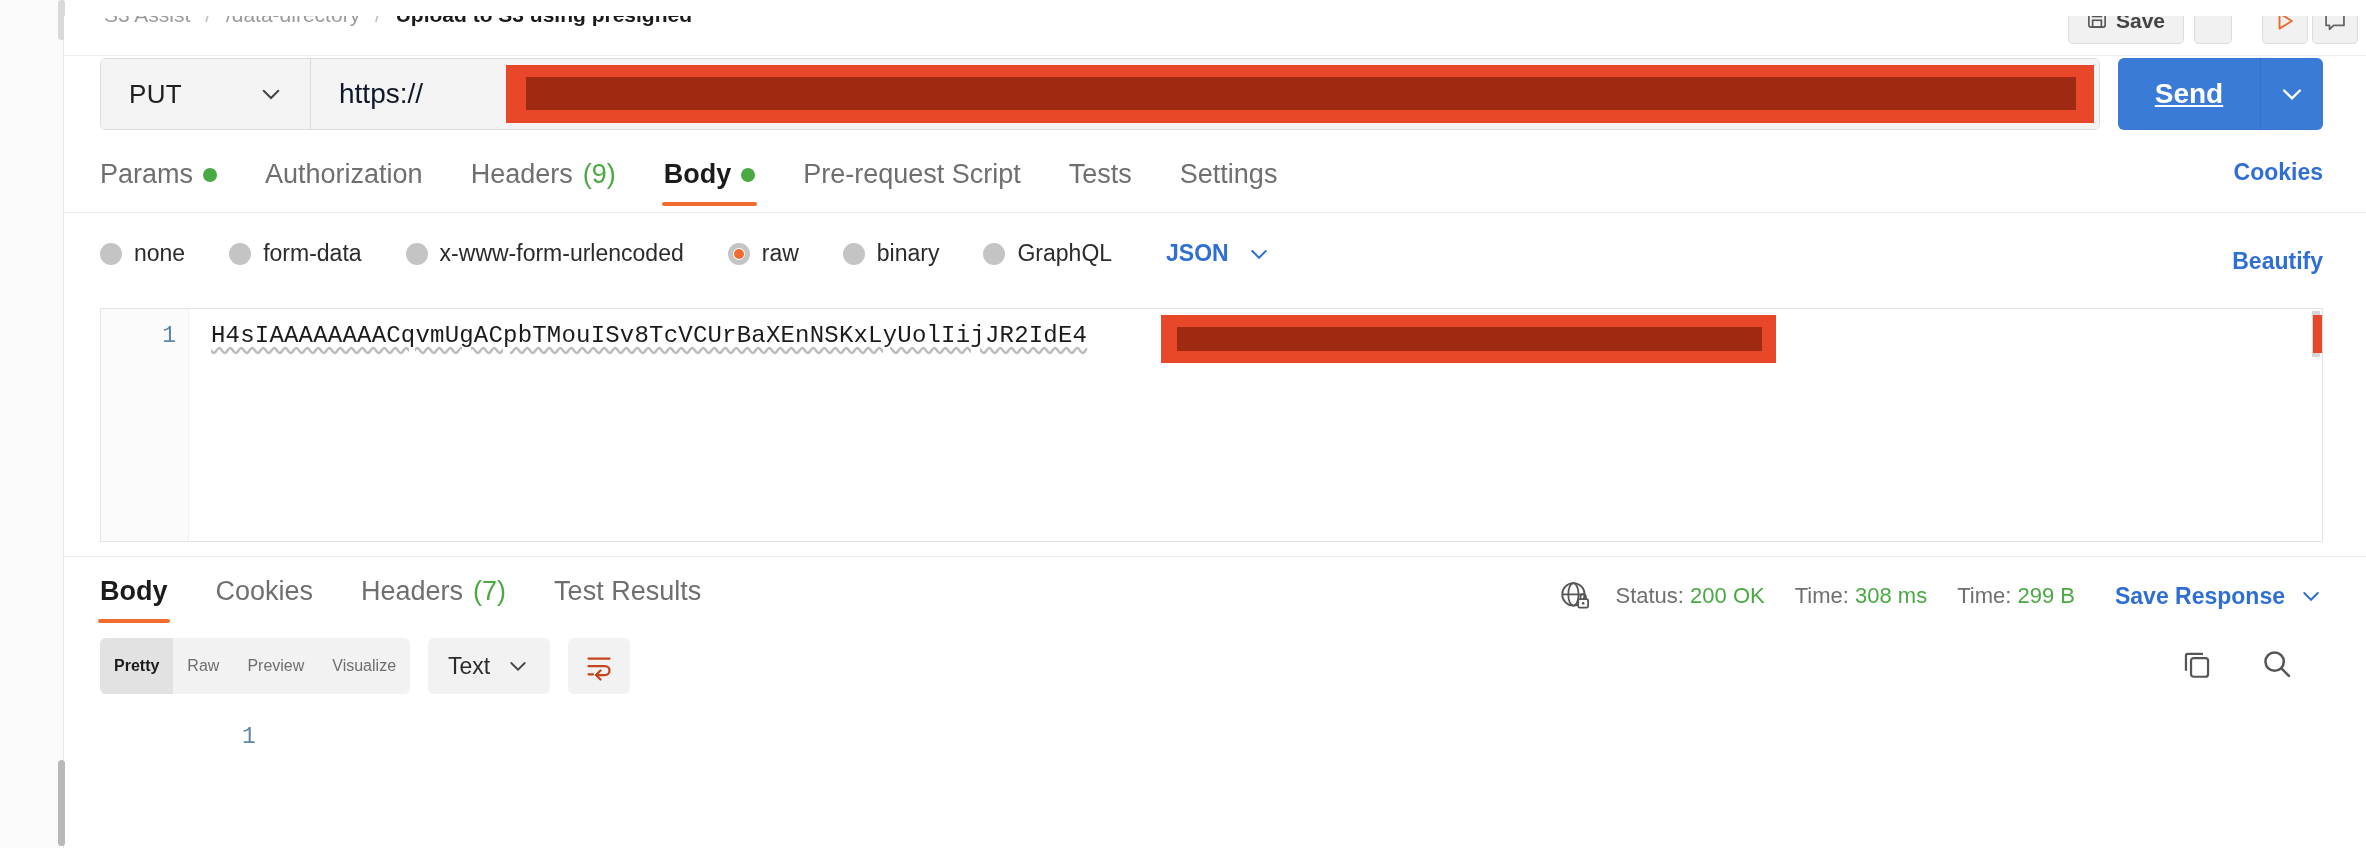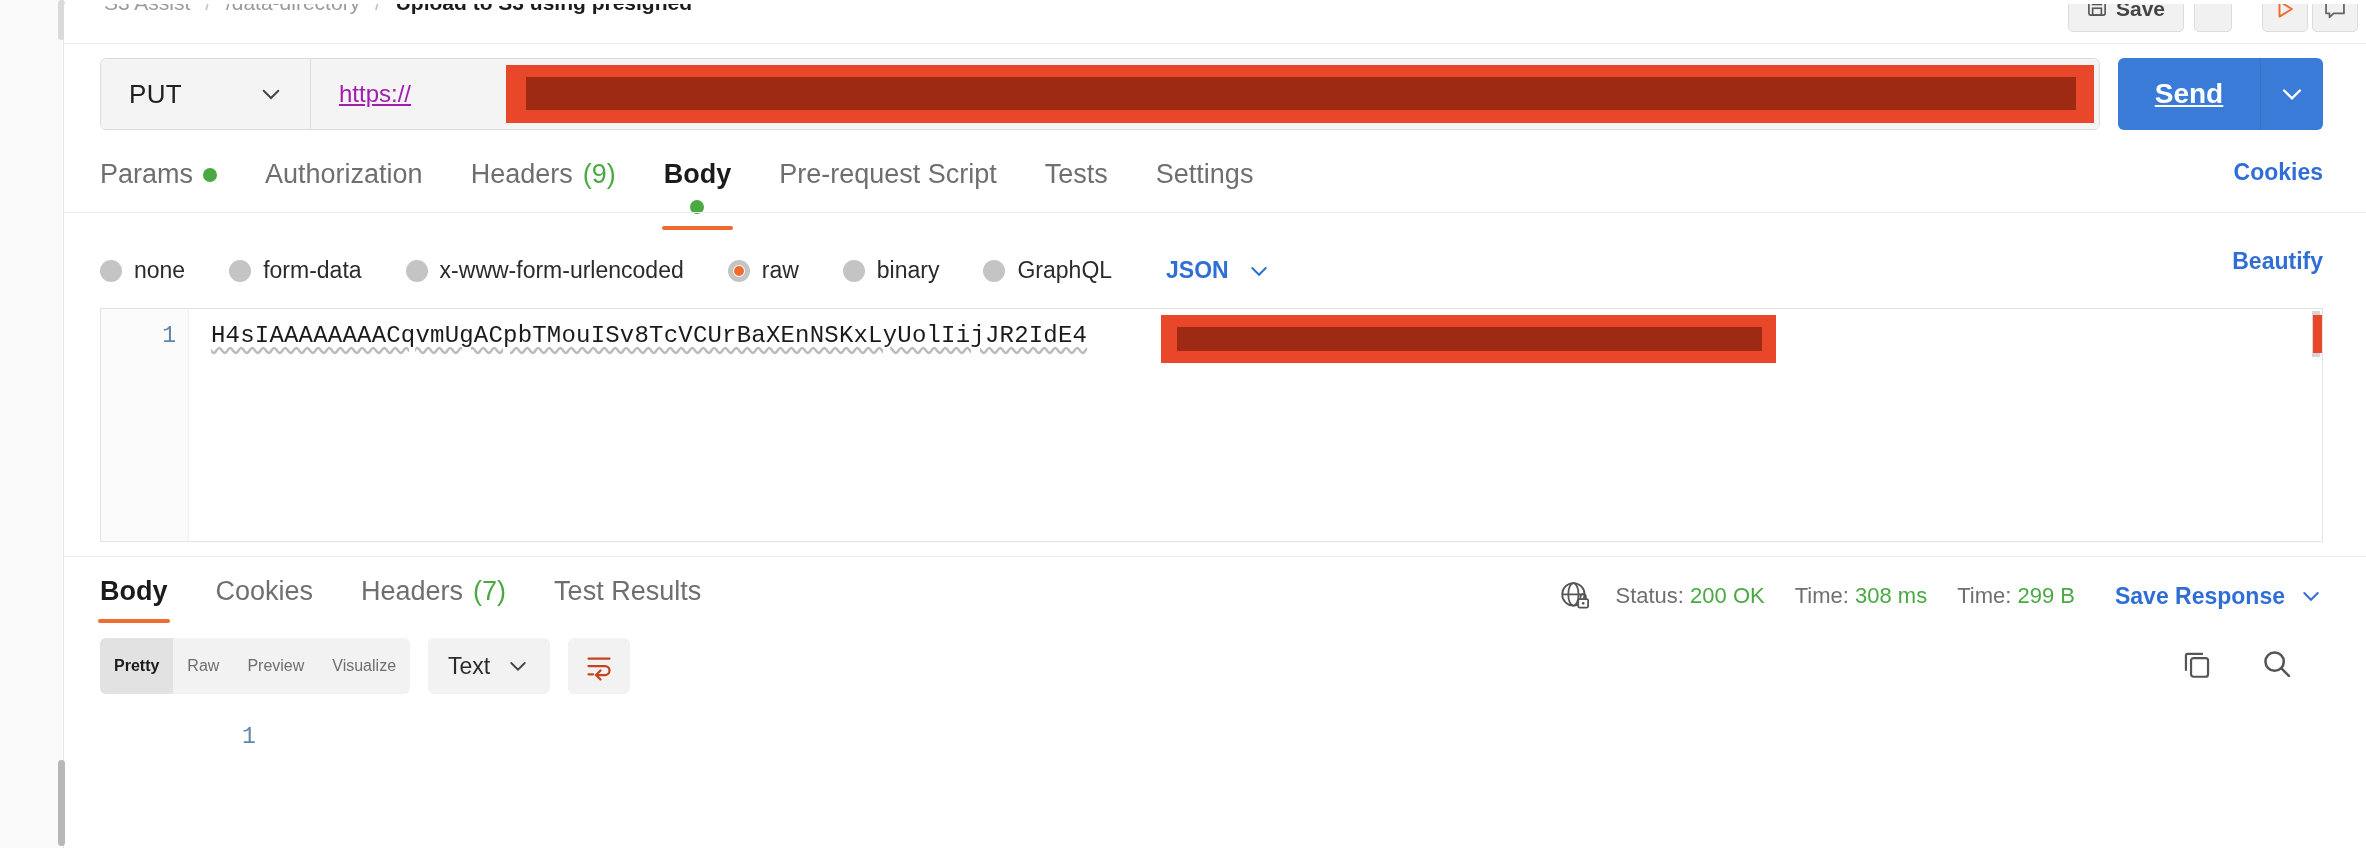--- a/index.html
+++ b/index.html
@@ -31,21 +31,21 @@
     background: #d9d9d9; border-radius: 4px;
   }
   .rail-scroll-bottom {
     position: absolute; left: 58px; top: 760px;
     width: 7px; height: 86px;
     background: #b8b8b8; border-radius: 4px;
   }
 
   
   .breadcrumb-strip {
-    position: absolute; left: 64px; top: 4px;
+    position: absolute; left: 64px; top: 16px;
     width: 2302px; height: 40px;
     background: #ffffff;
     border-bottom: 1px solid #ededed;
     overflow: hidden;
   }
   .breadcrumb {
     position: absolute; left: 40px; top: -13px;
     font-size: 21px; color: #9b9b9b;
     white-space: nowrap;
   }
@@ -96,21 +96,21 @@
   }
   .method-label { font-size: 26px; color: #202020; letter-spacing: .3px; }
   .url-box {
     flex: 1; height: 100%;
     background: #f4f4f4;
     display: flex; align-items: center;
     padding-left: 28px;
     position: relative;
     overflow: hidden;
   }
-  .url-scheme { font-size: 24px; color: #a21caf; font-family: "Liberation Sans", sans-serif; text-decoration: underline; }
+  .url-scheme { font-size: 28px; color: #0f172a; font-family: "Liberation Sans", sans-serif; }
   .url-redaction {
     position: absolute; left: 195px; top: 6px;
     width: 1588px; height: 58px;
     background: #e8472a;
   }
   .url-redaction-inner {
     position: absolute; left: 20px; top: 12px;
     right: 18px; height: 33px;
     background: #9e2a14;
   }
@@ -139,21 +139,21 @@
     display: flex; align-items: flex-start; gap: 0;
   }
   .rtab {
     display: flex; align-items: center; gap: 10px;
     font-size: 27px; color: #6f6f6f;
     padding: 4px 0 16px 0;
     margin-right: 48px;
     position: relative;
     white-space: nowrap;
   }
-  .rtab.active { color: #1b1b1b; font-weight: bold; flex-direction: column; }
+  .rtab.active { color: #1b1b1b; font-weight: bold; }
   .rtab.active::after {
     content: ""; position: absolute;
     left: -2px; right: -2px; bottom: 0; height: 4px;
     background: #ef6c2e; border-radius: 2px;
   }
   .dot-green {
     width: 14px; height: 14px; border-radius: 50%;
     background: #49a942; display: inline-block;
   }
   .count-green { color: #49a942; }
@@ -163,21 +163,21 @@
   }
   .tabs-divider {
     position: absolute; left: 64px; top: 212px;
     width: 2302px; height: 1px; background: #ededed;
   }
 
   
   .bodytype-row {
     position: absolute; left: 100px; top: 240px;
     width: 2223px; height: 44px;
-    display: flex; align-items: flex-end;
+    display: flex; align-items: flex-start;
   }
   .radio-item {
     display: flex; align-items: center; gap: 12px;
     margin-right: 44px; font-size: 23px; color: #2b2b2b;
     white-space: nowrap;
   }
   .radio {
     width: 22px; height: 22px; border-radius: 50%;
     background: #c4c4c4; flex: none;
   }

